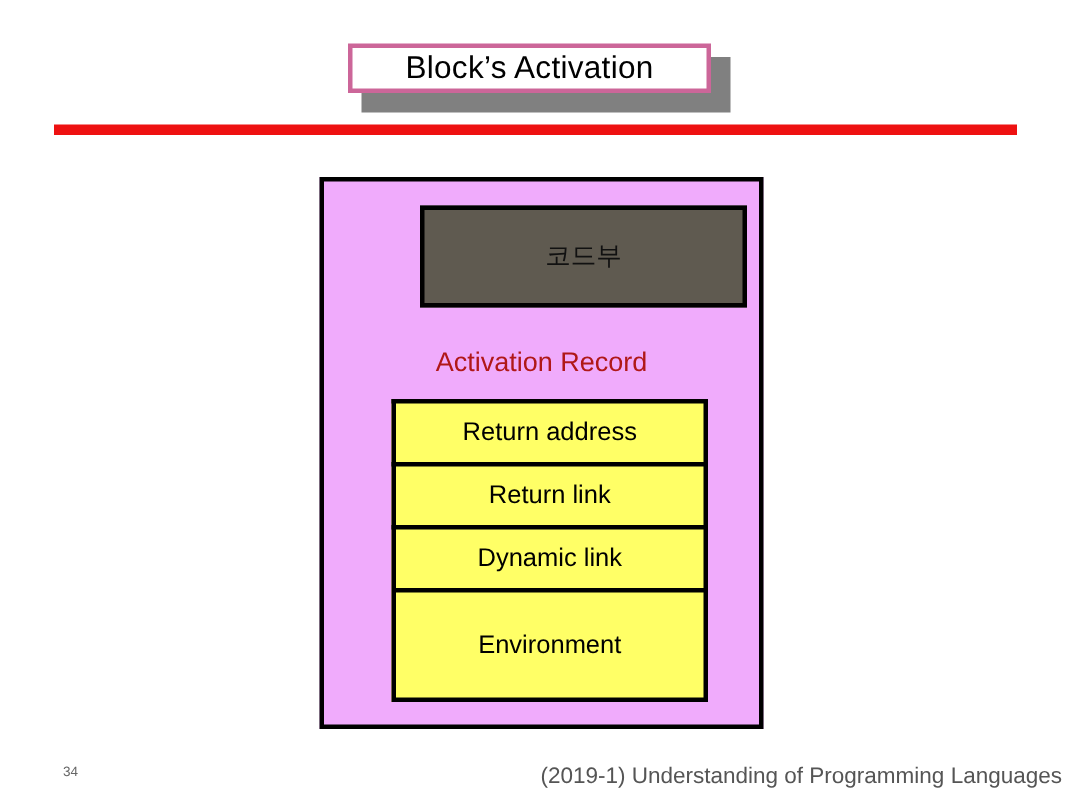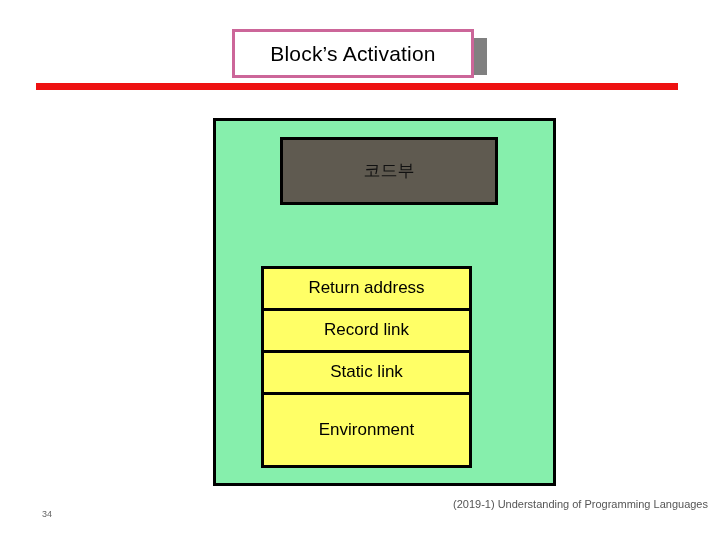--- a/index.html
+++ b/index.html
@@ -22,21 +22,21 @@
     top: 38px;
     width: 246px;
     height: 37px;
     background: #808080;
   }
   #title-box {
     position: absolute;
     left: 232px;
     top: 29px;
     width: 242px;
-    height: 49px;
+    height: 33px;
     background: #ffffff;
     border: 3px solid #cc6699;
     box-sizing: border-box;
     display: flex;
     align-items: center;
     justify-content: center;
   }
   #title-text {
     font-size: 21px;
     color: #000000;
@@ -52,25 +52,25 @@
     width: 642px;
     height: 7px;
     background: #ee1111;
   }
 
   
   #diagram-frame {
     position: absolute;
     left: 213px;
     top: 118px;
-    width: 343px;
+    width: 296px;
     height: 368px;
     border: 3px solid #000000;
     box-sizing: border-box;
-    background: #86efac;
+    background: #f0abfc;
   }
 
   
   #code-segment-box {
     position: absolute;
     left: 64px;
     top: 16px;
     width: 218px;
     height: 68px;
     background: #5f5a50;
@@ -131,55 +131,56 @@
   #page-number {
     position: absolute;
     left: 42px;
     top: 509px;
     font-size: 9px;
     color: #666666;
   }
   #footer-note {
     position: absolute;
     right: 12px;
-    top: 498px;
-    font-size: 11px;
+    top: 509px;
+    font-size: 15px;
     color: #555555;
     white-space: nowrap;
   }
 </style>
 </head>
 <body>
 
 <div id="title-shadow"></div>
 <div id="title-box">
   <span id="title-text">Block’s Activation</span>
 </div>
 
 <div id="red-rule"></div>
 
 <div id="diagram-frame">
 
   <div id="code-segment-box">
     <span class="ln">코드부</span>
   </div>
 
+  <div id="activation-record-label">Activation Record</div>
 
   <div id="record-stack">
 
     <div class="record-cell single">
       <span class="ln">Return address</span>
     </div>
 
     <div class="record-cell single">
-      <span class="ln">Record link</span>
+      <span class="ln">Return link</span>
     </div>
 
     <div class="record-cell single">
-      <span class="ln">Static link</span>
+      <span class="ln">Dynamic link</span>
     </div>
 
     <div class="record-cell multi">
       <span class="ln">Environment</span>
     </div>
 
   </div>
 </div>
 
 <div id="page-number">34</div>

